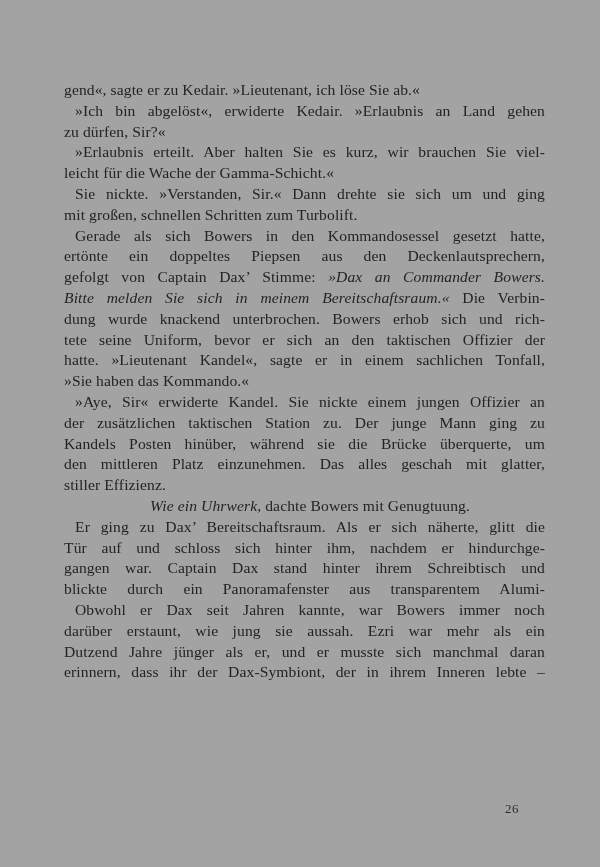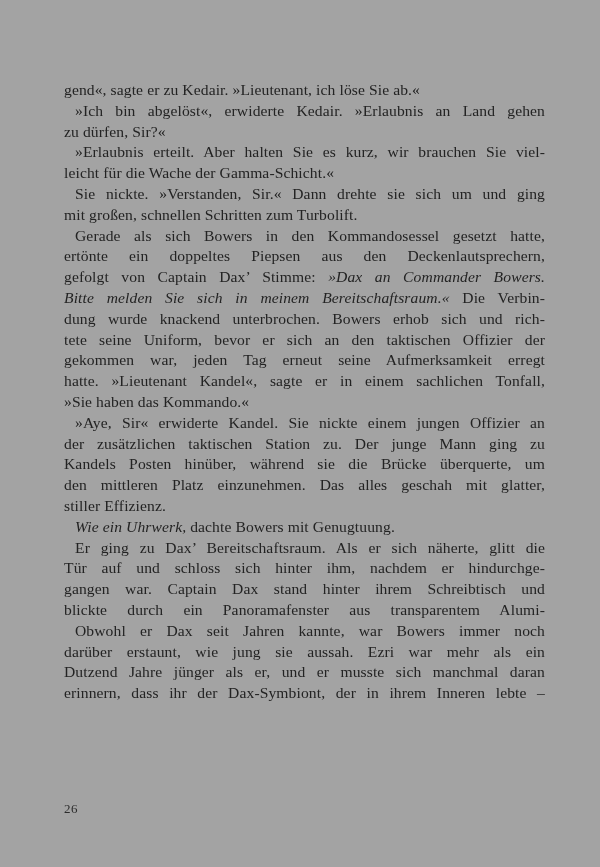--- a/index.html
+++ b/index.html
@@ -29,31 +29,32 @@
     overflow: hidden;
     text-align: left;
     white-space: normal;
   }
   .line.j {
     text-align: justify;
     text-align-last: justify;
   }
   .line.ind {
     padding-left: 11px;
+    text-align: center;
   }
   .it {
     font-style: italic;
     margin-top: 40px;
   }
   .pageno {
     position: absolute;
     top: 801px;
     left: 64px;
     width: 455px;
-    text-align: left;
+    text-align: right;
     font-size: 13px;
     letter-spacing: 0.5px;
     color: #2c2c2c;
   }
 </style>
 </head>
 <body>
 
 <div class="page">
   <div class="textblock">
@@ -63,21 +64,20 @@
       <div class="line j ind"><span>»Erlaubnis erteilt. Aber halten Sie es kurz, wir brauchen Sie viel-</span></div>
       <div class="line"><span>leicht für die Wache der Gamma-Schicht.«</span></div>
       <div class="line j ind"><span>Sie nickte. »Verstanden, Sir.« Dann drehte sie sich um und ging</span></div>
       <div class="line"><span>mit großen, schnellen Schritten zum Turbolift.</span></div>
       <div class="line j ind"><span>Gerade als sich Bowers in den Kommandosessel gesetzt hatte,</span></div>
       <div class="line j"><span>ertönte ein doppeltes Piepsen aus den Deckenlautsprechern,</span></div>
       <div class="line j"><span>gefolgt von Captain Dax’ Stimme: </span><span class="it">»Dax an Commander Bowers.</span></div>
       <div class="line j"><span class="it">Bitte melden Sie sich in meinem Bereitschaftsraum.« </span><span>Die Verbin-</span></div>
       <div class="line j"><span>dung wurde knackend unterbrochen. Bowers erhob sich und rich-</span></div>
       <div class="line j"><span>tete seine Uniform, bevor er sich an den taktischen Offizier der</span></div>
-      <div class="line j"><span>gekommen war, jeden Tag erneut seine Aufmerksamkeit erregt</span></div>
       <div class="line j"><span>hatte. »Lieutenant Kandel«, sagte er in einem sachlichen Tonfall,</span></div>
       <div class="line"><span>»Sie haben das Kommando.«</span></div>
       <div class="line j ind"><span>»Aye, Sir« erwiderte Kandel. Sie nickte einem jungen Offizier an</span></div>
       <div class="line j"><span>der zusätzlichen taktischen Station zu. Der junge Mann ging zu</span></div>
       <div class="line j"><span>Kandels Posten hinüber, während sie die Brücke überquerte, um</span></div>
       <div class="line j"><span>den mittleren Platz einzunehmen. Das alles geschah mit glatter,</span></div>
       <div class="line"><span>stiller Effizienz.</span></div>
       <div class="line ind"><span class="it">Wie ein Uhrwerk,</span><span> dachte Bowers mit Genugtuung.</span></div>
       <div class="line j ind"><span>Er ging zu Dax’ Bereitschaftsraum. Als er sich näherte, glitt die</span></div>
       <div class="line j"><span>Tür auf und schloss sich hinter ihm, nachdem er hindurchge-</span></div>

